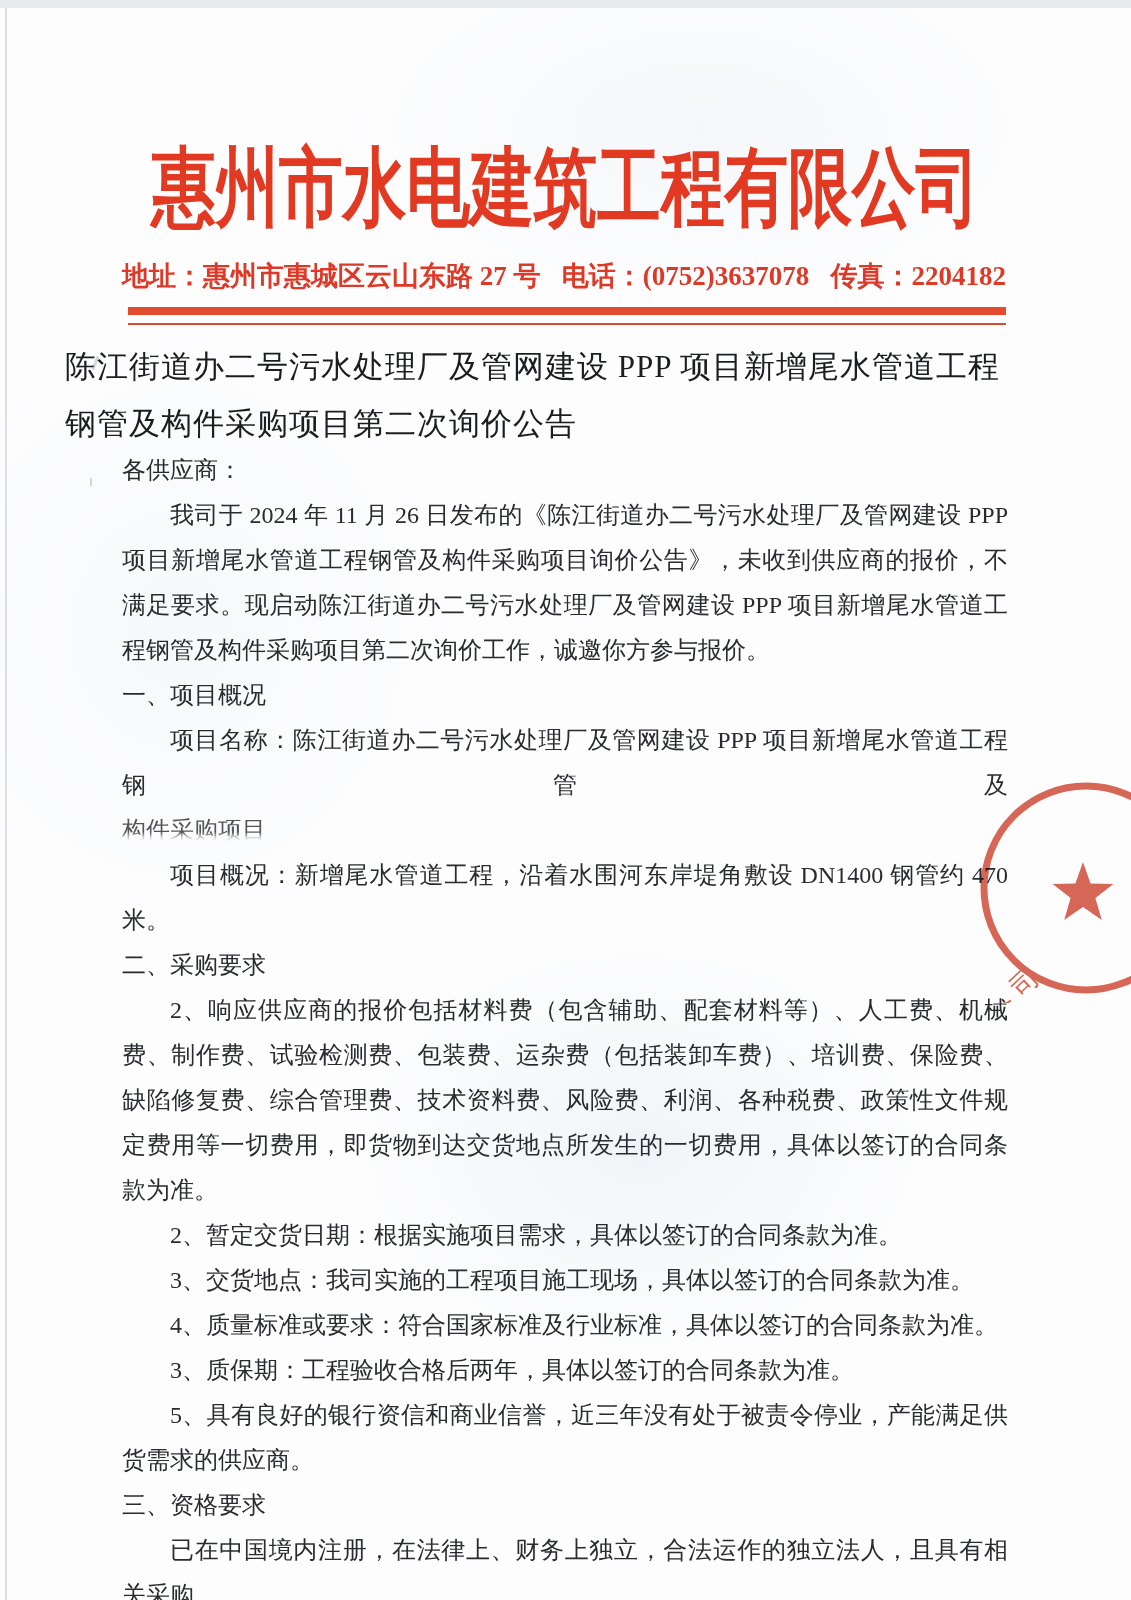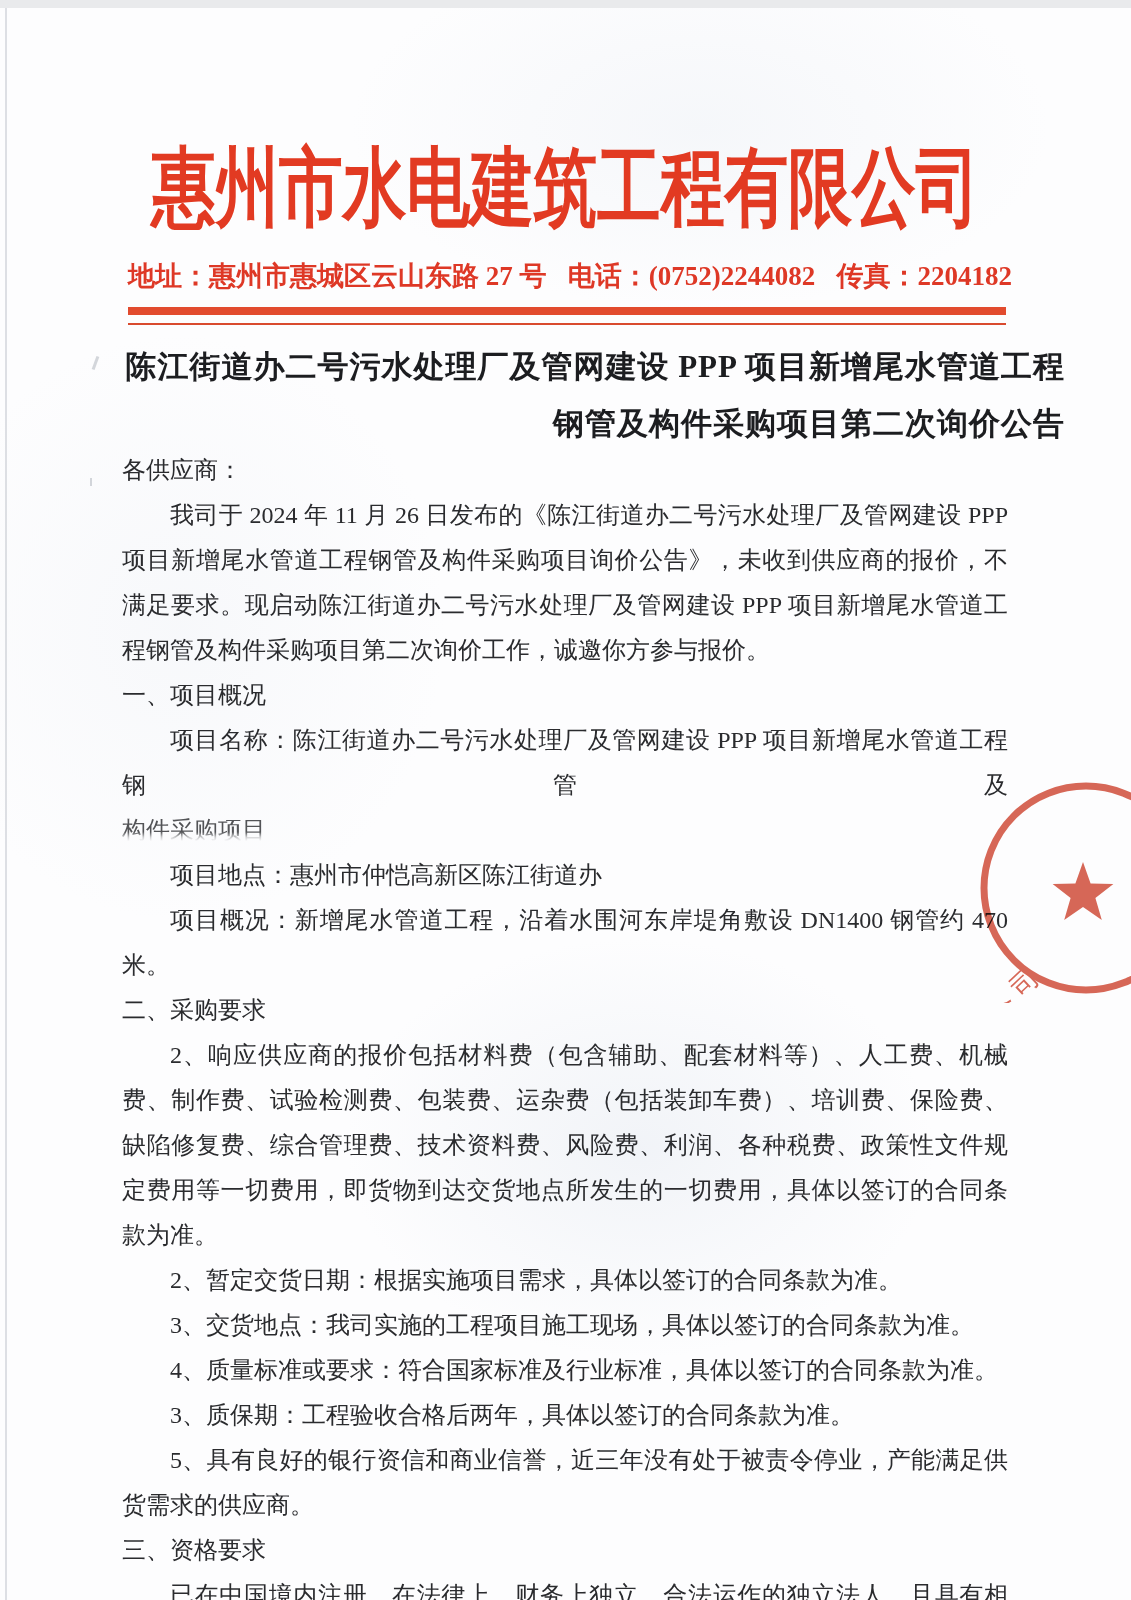--- a/index.html
+++ b/index.html
@@ -22,33 +22,33 @@
   
   .company{
     position:absolute;top:124px;left:0;width:100%;
     margin:0;text-align:center;
     font-size:86px;font-weight:bold;line-height:112px;
     color:#e23a22;letter-spacing:0;
     transform:scaleX(.74);transform-origin:50% 50%;
     white-space:nowrap;
   }
   .contact{
-    position:absolute;top:250px;left:128px;width:884px;
+    position:absolute;top:250px;left:122px;width:884px;
     display:flex;justify-content:space-between;
     font-size:27px;font-weight:bold;color:#de3826;
     white-space:nowrap;
   }
   .rule-thick{position:absolute;top:299px;left:128px;width:878px;height:8px;background:#e24b2e;}
   .rule-thin{position:absolute;top:315px;left:128px;width:878px;height:2px;background:#d94a2e;}
 
   
   .doc-title{
     position:absolute;top:330px;left:65px;width:1000px;
-    text-align:right;color:#1c1d20;
-    font-size:31px;font-weight:bold;line-height:57px;
+    text-align:left;color:#1c1d20;
+    font-size:31px;font-weight:normal;line-height:57px;
     letter-spacing:1px;
   }
 
   
   .body{
     position:absolute;top:440px;left:122px;width:886px;
     font-size:24px;line-height:45px;color:#2a2b2e;
     text-align:justify;
   }
   .body p{margin:0;padding:0;}
@@ -74,42 +74,41 @@
 
   <div class="edge-left"></div>
   <div class="edge-bottom"></div>
   <div class="speck" style="left:94px;top:348px;width:3px;height:14px;transform:rotate(20deg);"></div>
   <div class="speck" style="left:90px;top:470px;width:2px;height:8px;"></div>
 
   <header>
     <h1 class="company">惠州市水电建筑工程有限公司</h1>
     <div class="contact">
       <span>地址：惠州市惠城区云山东路 27 号</span>
-      <span>电话：(0752)2244082</span>
+      <span>电话：(0752)3637078</span>
       <span>传真：2204182</span>
     </div>
     <div class="rule-thick"></div>
     <div class="rule-thin"></div>
   </header>
 
   <div class="doc-title">
     <div>陈江街道办二号污水处理厂及管网建设 PPP 项目新增尾水管道工程</div>
     <div>钢管及构件采购项目第二次询价公告</div>
   </div>
 
   <main class="body">
     <p class="no-indent">各供应商：</p>
     <p class="indent">我司于 2024 年 11 月 26 日发布的《陈江街道办二号污水处理厂及管网建设 PPP 项目新增尾水管道工程钢管及构件采购项目询价公告》，未收到供应商的报价，不满足要求。现启动陈江街道办二号污水处理厂及管网建设 PPP 项目新增尾水管道工程钢管及构件采购项目第二次询价工作，诚邀你方参与报价。</p>
 
     <p class="no-indent">一、项目概况</p>
     <p class="indent fill">项目名称：陈江街道办二号污水处理厂及管网建设 PPP 项目新增尾水管道工程钢管及</p>
     <div class="cut-line">
       <p class="no-indent">构件采购项目</p>
     </div>
-    <p class="indent">项目地点：惠州市仲恺高新区陈江街道办</p>
     <p class="indent">项目概况：新增尾水管道工程，沿着水围河东岸堤角敷设 DN1400 钢管约 470 米。</p>
 
     <p class="no-indent">二、采购要求</p>
     <p class="indent">2、响应供应商的报价包括材料费（包含辅助、配套材料等）、人工费、机械费、制作费、试验检测费、包装费、运杂费（包括装卸车费）、培训费、保险费、缺陷修复费、综合管理费、技术资料费、风险费、利润、各种税费、政策性文件规定费用等一切费用，即货物到达交货地点所发生的一切费用，具体以签订的合同条款为准。</p>
     <p class="indent">2、暂定交货日期：根据实施项目需求，具体以签订的合同条款为准。</p>
     <p class="indent">3、交货地点：我司实施的工程项目施工现场，具体以签订的合同条款为准。</p>
     <p class="indent">4、质量标准或要求：符合国家标准及行业标准，具体以签订的合同条款为准。</p>
     <p class="indent">3、质保期：工程验收合格后两年，具体以签订的合同条款为准。</p>
     <p class="indent">5、具有良好的银行资信和商业信誉，近三年没有处于被责令停业，产能满足供货需求的供应商。</p>
 

